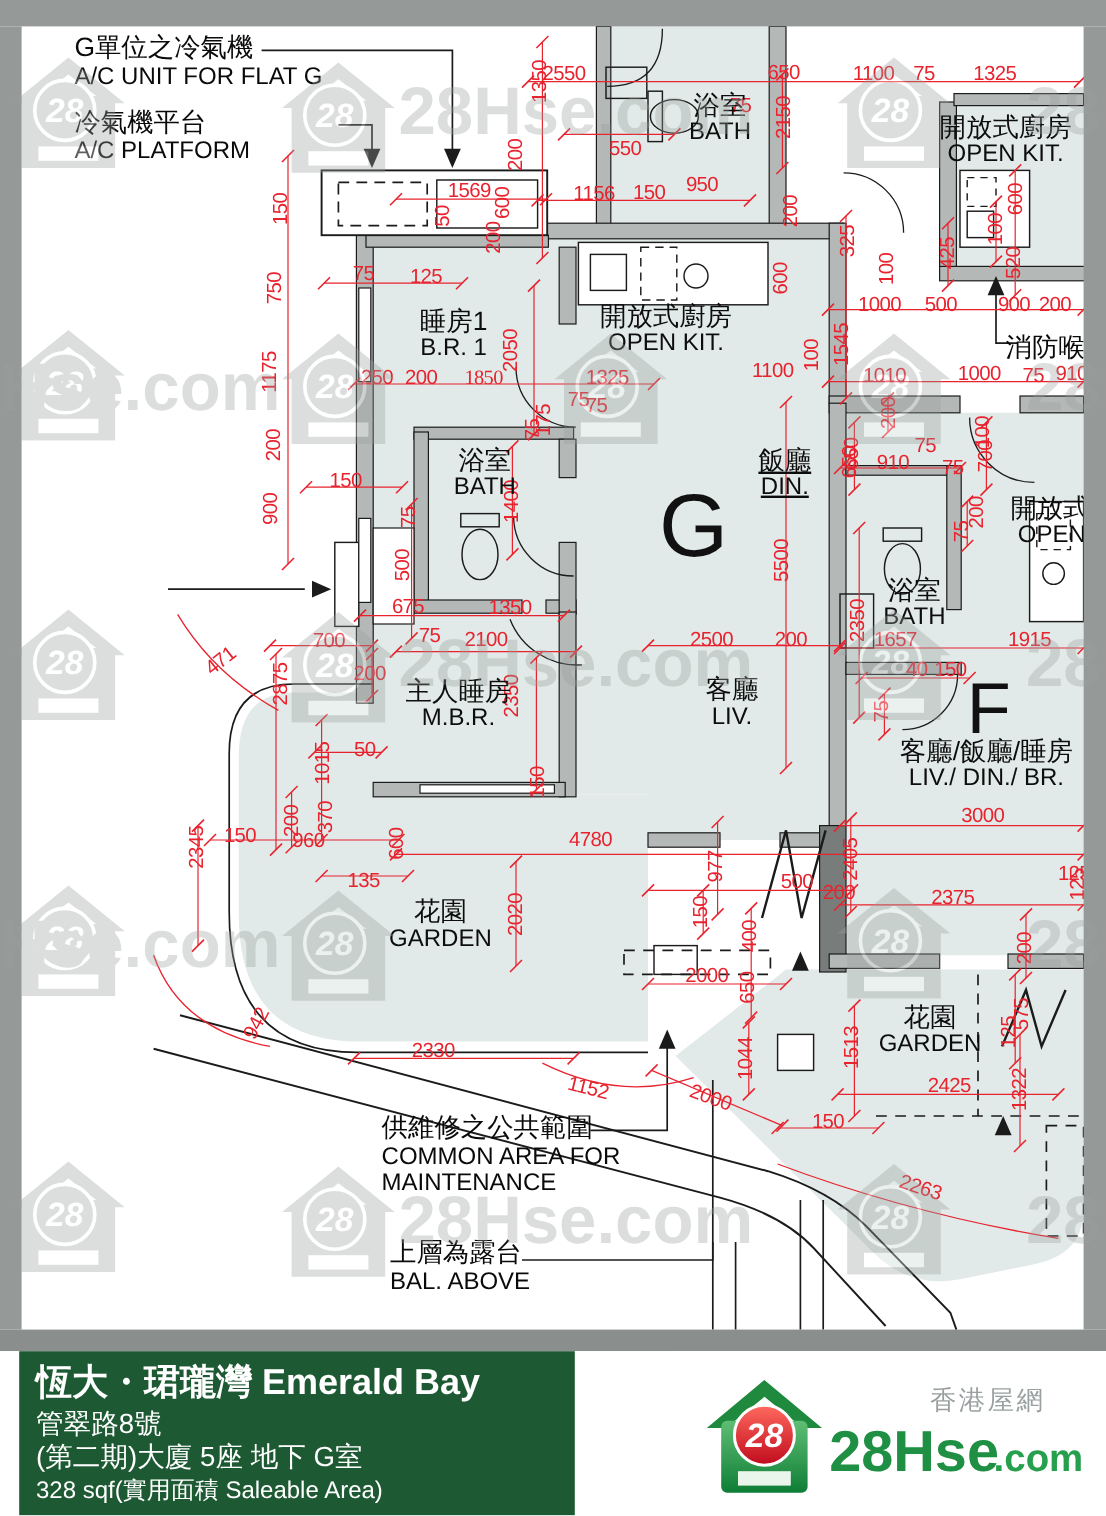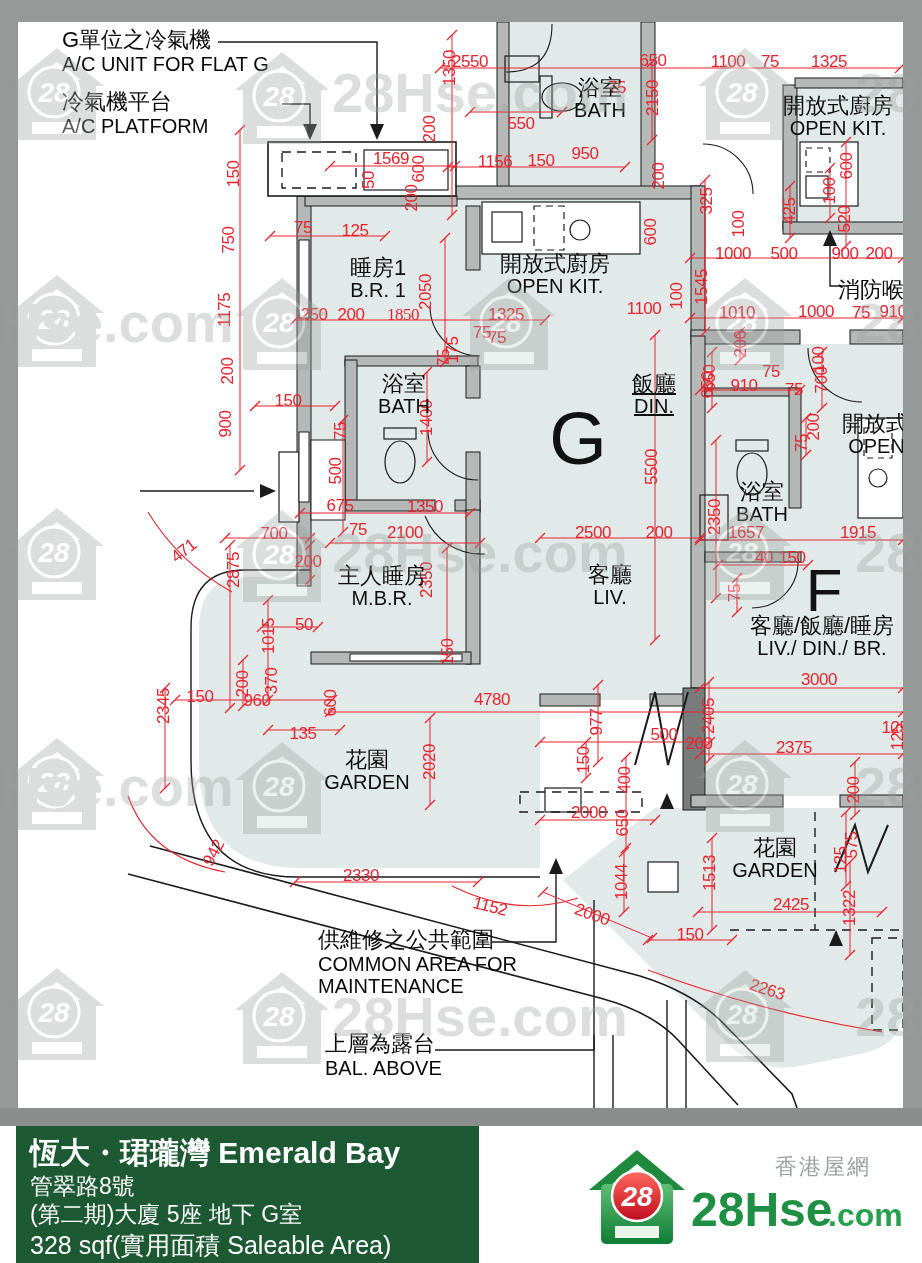--- a/index.html
+++ b/index.html
@@ -21,21 +21,21 @@
         font-size:22px;line-height:1.08;white-space:nowrap;}
   .room .en{font-size:20px;}
   .unit-letter{position:absolute;transform:translate(-50%,-50%);color:#111;font-weight:400;}
   .callout{position:absolute;color:#0a0a0a;font-size:22px;line-height:1.13;white-space:nowrap;z-index:2;}
   .callout .en{font-size:20px;}
   .footer{position:absolute;left:0;top:1126px;width:922px;height:137px;z-index:6;background:#fff;}
   .footer-green{position:absolute;left:0;top:0;width:463px;height:137px;background:#1d5a33;
                 color:#fff;padding:8px 0 0 14px;box-sizing:border-box;margin-left:16px;}
   .ft-title{font-size:30px;font-weight:bold;line-height:1.25;}
   .ft-line{font-size:23px;line-height:1.25;}
-  .ft-area{font-size:25px;line-height:1.3;}
+  .ft-area{font-size:20px;line-height:1.3;}
   .footer-logo{position:absolute;left:557px;top:0;width:365px;height:137px;background:#fff;}
   .logo-tag{position:absolute;left:218px;top:26px;font-size:22px;color:#9aa0a0;letter-spacing:2px;}
   .logo-row{position:absolute;left:28px;top:18px;}
 </style>
 </head>
 <body>
 
 <div class="stage">
 
   <svg class="plan-svg" width="922" height="1110">

